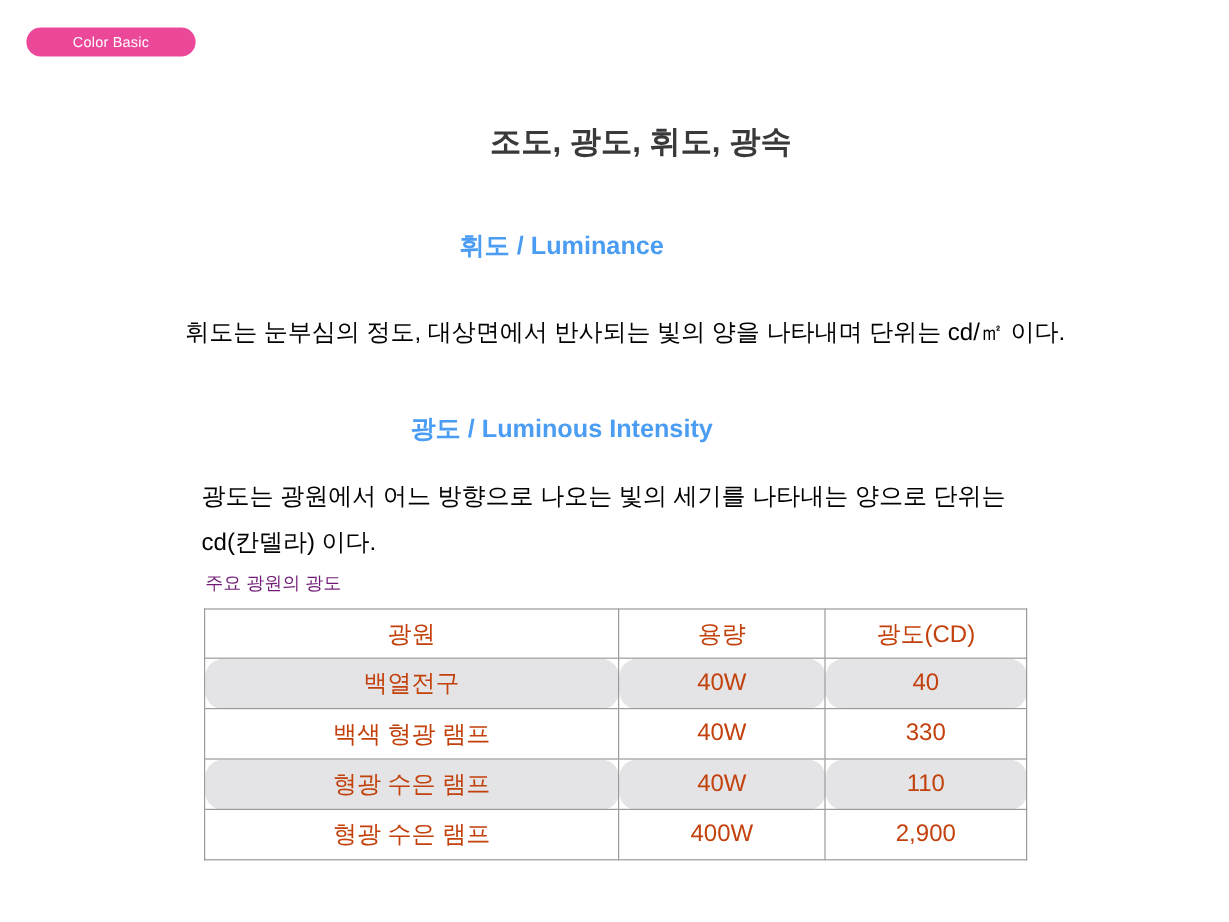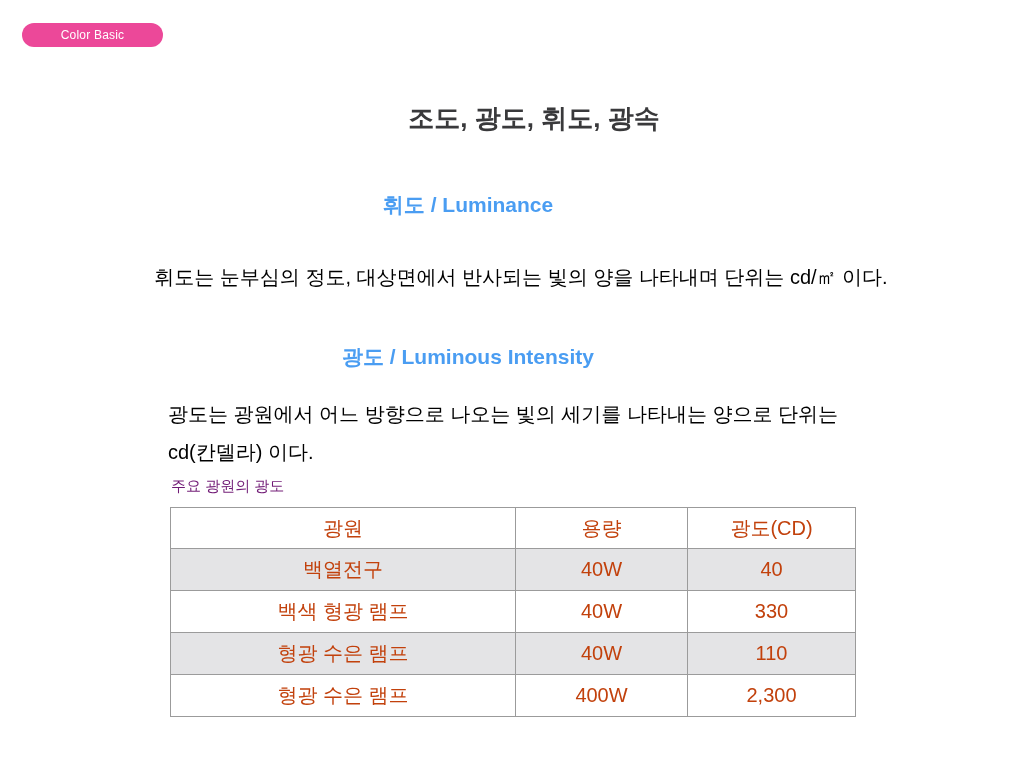--- a/index.html
+++ b/index.html
@@ -62,21 +62,21 @@
   .data-table col.c2 { width: 172px; }
   .data-table col.c3 { width: 168px; }
   .data-table th, .data-table td {
     border: 1.5px solid #9b9b9b;
     height: 42px;
     text-align: center; vertical-align: middle;
     font-size: 20px; font-weight: 400; color: #c2410c;
     background: #ffffff;
   }
   .data-table thead th { height: 41px; }
-  .data-table tr.shade td { background: #e4e4e6; }
+  .data-table tr.shade td { background: #e4e4e6; border-radius: 15px; }
 </style>
 </head>
 <body>
 
 <div class="slide">
 
   <div class="badge">
     <span>Color Basic</span>
   </div>
 
@@ -115,18 +115,18 @@
         <td>330</td>
       </tr>
       <tr class="shade">
         <td>형광 수은 램프</td>
         <td>40W</td>
         <td>110</td>
       </tr>
       <tr>
         <td>형광 수은 램프</td>
         <td>400W</td>
-        <td>2,300</td>
+        <td>2,900</td>
       </tr>
     </tbody>
   </table>
 
 </div>
 
 </body></html>

